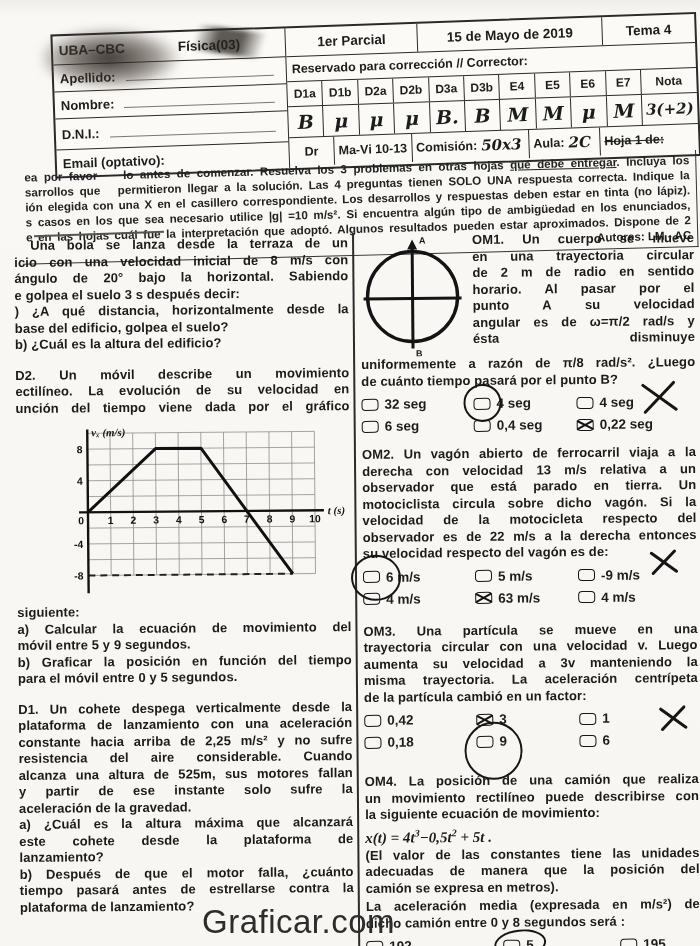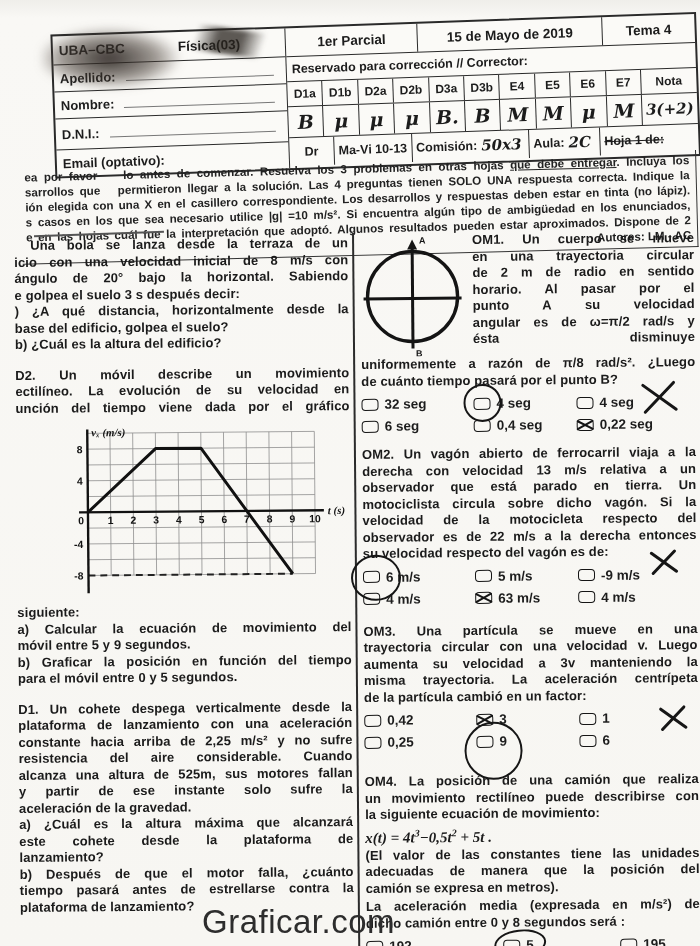--- a/index.html
+++ b/index.html
@@ -393,21 +393,21 @@
         <label class="opt">
             <span class="cb checked"></span>
             <span>3</span>
           </label>
         <label class="opt">
             <span class="cb"></span>
             <span>1</span>
           </label>
         <label class="opt">
             <span class="cb"></span>
-            <span>0,25</span>
+            <span>0,18</span>
           </label>
         <label class="opt">
             <span class="cb"></span>
             <span>9</span>
           </label>
         <label class="opt">
             <span class="cb"></span>
             <span>6</span>
           </label>
         <div class="circle" style="left:100px;top:12px;width:54px;height:54px;"></div>

